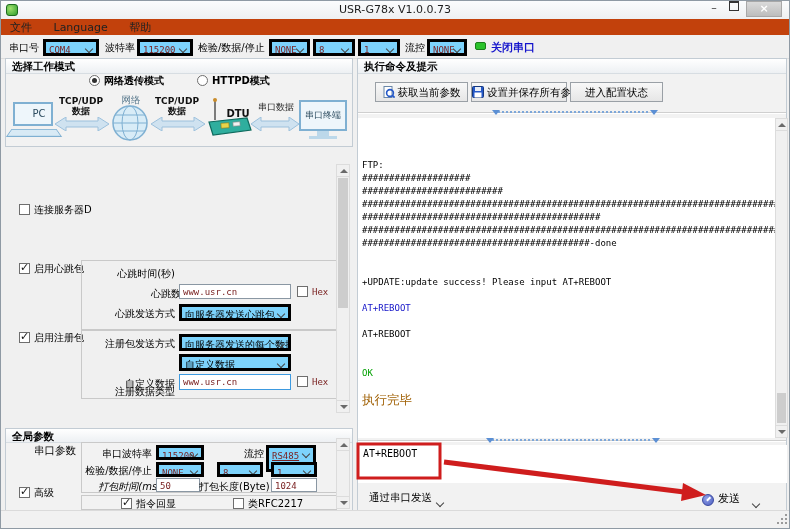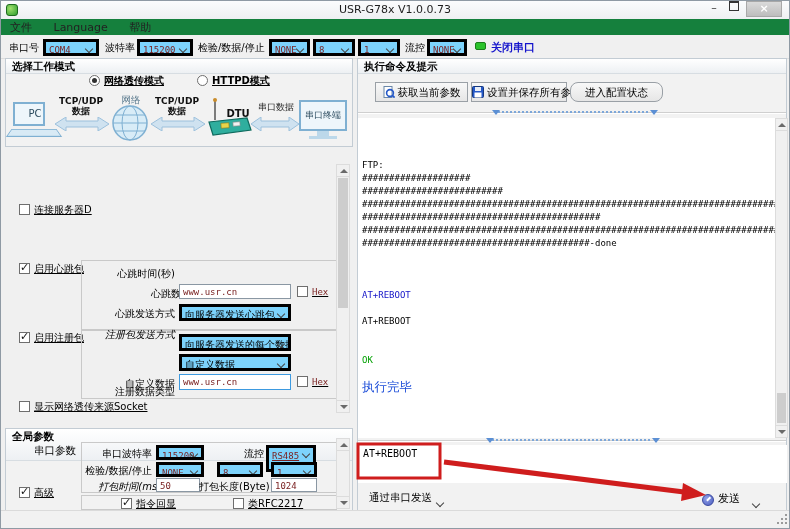--- a/index.html
+++ b/index.html
@@ -7,41 +7,41 @@
   .window{position:relative;width:790px;height:529px;background:#f0f0f0;border:1px solid #8f9aa4;box-sizing:border-box;overflow:hidden;}
   .abs{position:absolute;}
   
   .titlebar{position:absolute;left:0;top:0;right:0;height:18px;background:linear-gradient(#fbfcfd,#eef0f2);border-bottom:1px solid #e2e5e8;}
   .title-text{position:absolute;left:0;right:0;top:2px;text-align:center;font-size:11px;color:#1d1d1d;}
   .win-icon{position:absolute;left:5px;top:3px;width:12px;height:12px;border-radius:3px;background:radial-gradient(circle at 35% 35%,#9fe06a,#2f9e2f);border:1px solid #1d6b1d;box-sizing:border-box;}
   .cap-btn{position:absolute;top:0px;font-size:11px;color:#333;text-align:center;width:22px;height:16px;line-height:14px;}
   .btn-close{position:absolute;right:7px;top:0px;width:36px;height:16px;background:linear-gradient(#dadada,#bdbdbd);border:1px solid #a8a8a8;box-sizing:border-box;color:#fff;font-size:11px;line-height:13px;text-align:center;font-weight:bold;}
   .max-glyph{display:inline-block;width:8px;height:7px;border:1px solid #333;border-top-width:2px;}
   
-  .menubar{position:absolute;top:18px;left:0;right:0;height:16px;background:#15803d;font-size:11px;color:#222;}
+  .menubar{position:absolute;top:18px;left:0;right:0;height:16px;background:#c2410c;font-size:11px;color:#222;}
   .menu-item{display:inline-block;padding:1px 9px 0 9px;}
   .toolbar{position:absolute;top:34px;left:0;right:0;height:23px;border-bottom:1px solid #dddddd;}
   .tlabel{position:absolute;top:6px;font-size:10px;color:#000;white-space:nowrap;}
   .combo{position:absolute;height:17px;background:#7dd3fc;border:3px solid #000000;box-sizing:border-box;font-family:"DejaVu Sans Mono",monospace;font-size:9px;color:#7a2222;line-height:14px;padding:1px 12px 0 3px;overflow:hidden;white-space:nowrap;}
   .combo.cn{font-family:"DejaVu Sans",sans-serif;color:#000;font-size:10px;}
   .chev{position:absolute;right:4px;top:4px;width:5px;height:5px;border-right:1.4px solid #444;border-bottom:1.4px solid #444;transform:rotate(45deg);}
   .chev-i{display:inline-block;width:5px;height:5px;border-right:1.4px solid #444;border-bottom:1.4px solid #444;transform:rotate(45deg);vertical-align:2px;}
   .status-dot{position:absolute;top:7px;width:11px;height:8px;border-radius:2px;border:1px solid #1a7d1a;box-sizing:border-box;}
   .closeport{position:absolute;top:5px;font-size:11px;font-weight:bold;color:#1414cc;}
   
   .group{position:absolute;border:1px solid #c3ccd4;box-sizing:border-box;background:#f2f2f2;}
   .group-h{height:15px;background:linear-gradient(#ffffff,#edf0f3);border-bottom:1px solid #d7dde2;font-size:10.5px;font-weight:bold;color:#000;padding:1px 6px 0 6px;box-sizing:border-box;}
   .fbox{position:absolute;border:1px solid #c9c9c9;box-sizing:border-box;}
   .lbl{position:absolute;font-size:10px;color:#000;white-space:nowrap;}
   .lblr{text-align:right;}
   .inp{position:absolute;background:#fff;border:1px solid #8a97a3;box-sizing:border-box;font-family:"DejaVu Sans Mono",monospace;font-size:9px;color:#7a2222;padding:1px 3px 0 3px;line-height:12px;overflow:hidden;white-space:nowrap;}
   .inp.focus{border:1px solid #3d9ae0;}
   .mono-lab{font-family:"DejaVu Sans Mono",monospace;font-size:9px;color:#7a2222;}
   
-  .cbwrap{position:absolute;font-size:10px;color:#000;white-space:nowrap;text-decoration:underline;}
+  .cbwrap{position:absolute;font-size:10px;color:#000;white-space:nowrap;}
   .cb{display:inline-block;width:11px;height:11px;background:#fff;border:1px solid #6e6e6e;box-sizing:border-box;vertical-align:-2px;margin-right:4px;position:relative;}
   .cb.checked::after{content:"✓";position:absolute;left:0px;top:-3px;font-size:11px;font-weight:bold;color:#111;}
   .rd{display:inline-block;width:11px;height:11px;background:#fff;border:1px solid #6e6e6e;border-radius:50%;box-sizing:border-box;vertical-align:-2px;margin-right:4px;position:relative;}
   .rd.sel::after{content:"";position:absolute;left:2px;top:2px;width:5px;height:5px;border-radius:50%;background:#2f2f2f;}
   .bold{font-weight:bold;}
   
   .diag-screen{position:absolute;border:2px solid #7fb0d2;background:#eef6fb;box-sizing:border-box;text-align:center;color:#2a4a5e;}
   .diag-lab{position:absolute;font-size:9px;color:#111;text-align:center;line-height:10px;}
   .net-lab{position:absolute;font-size:9.5px;color:#5a7a8e;text-align:center;}
   
@@ -52,21 +52,21 @@
   .tri-down{position:absolute;left:3px;top:4px;width:0;height:0;border-left:4px solid transparent;border-right:4px solid transparent;border-top:4px solid #6a6a6a;}
   
   .btn{position:absolute;height:20px;background:linear-gradient(#f8f8f8,#e6e6e6);border:1px solid #9aa0a6;box-sizing:border-box;font-size:10.5px;color:#000;text-align:center;line-height:18px;white-space:nowrap;}
   .btn svg{vertical-align:-2px;margin-right:3px;}
   .splitter{position:absolute;height:6px;}
   .splitter .rail{position:absolute;left:0;right:0;top:2px;border-top:1px solid #cfcfcf;border-bottom:1px solid #ffffff;}
   .splitter .dots{position:absolute;top:1px;height:3px;border-top:2px dotted #7da7d9;}
   .splitter .hmark{position:absolute;top:0;width:0;height:0;border-left:4px solid transparent;border-right:4px solid transparent;border-top:5px solid #5b8fd4;}
   .log{position:absolute;background:#fff;font-family:"DejaVu Sans Mono",monospace;font-size:9px;line-height:13px;color:#000;overflow:hidden;padding:2px 0 0 4px;box-sizing:border-box;}
   .logline{white-space:pre;}
-  .log-done{font-family:"DejaVu Sans",sans-serif;font-size:12.5px;color:#1d4ed8;margin-top:13px;}
+  .log-done{font-family:"DejaVu Sans",sans-serif;font-size:12.5px;color:#a16207;margin-top:13px;}
   .sendbox{position:absolute;background:#fff;font-family:"DejaVu Sans Mono",monospace;font-size:10px;color:#000;padding:3px 0 0 5px;box-sizing:border-box;}
   .statusbar{position:absolute;left:0;bottom:0;width:790px;height:18px;background:#f1f1f1;border-top:1px solid #dadada;box-sizing:border-box;}
   .grip{position:absolute;right:4px;bottom:4px;width:2px;height:2px;background:#9a9a9a;box-shadow:0 -4px #9a9a9a,0 -8px #9a9a9a,-4px 0 #9a9a9a,-8px 0 #9a9a9a,-4px -4px #9a9a9a;}
   .annot{position:absolute;left:0;top:0;pointer-events:none;z-index:60;}
   .send-icon{display:inline-block;width:12px;height:12px;border-radius:50%;background:radial-gradient(circle at 35% 35%,#8f9fe8,#4d5fc0);border:1px solid #3a49a0;box-sizing:border-box;position:relative;}
   .send-icon::after{content:"";position:absolute;left:3px;top:3px;width:5px;height:1.6px;background:#fff;transform:rotate(-45deg);}
 </style>
 <style>.c-k{color:#000}.c-b{color:#1414c8}.c-g{color:#00a000}</style></head>
 <body>
 
@@ -100,21 +100,21 @@
     <span class="status-dot" style="left: 474px; background: rgb(43, 194, 43);"></span>
     <span class="closeport" style="left:490px;">关闭串口</span>
   </div>
 
   <div class="group" style="left:4px;top:57px;width:348px;height:89px;">
     <div class="group-h">选择工作模式</div>
   </div>
   <span class="cbwrap bold" style="left:88px;top:73px;"><span class="rd sel"></span><span>网络透传模式</span></span>
   <span class="cbwrap bold" style="left:196px;top:73px;"><span class="rd"></span><span>HTTPD模式</span></span>
 
-  <div class="diag-screen" style="left:12px;top:101px;width:32px;height:24px;font-size:10px;line-height:20px;padding-left:12px;"><span>PC</span></div>
+  <div class="diag-screen" style="left:12px;top:101px;width:40px;height:24px;font-size:10px;line-height:20px;padding-left:12px;"><span>PC</span></div>
   <div class="abs" style="left:8px;top:127px;width:50px;height:9px;background:#d8eaf5;border:1px solid #7fb0d2;box-sizing:border-box;transform:perspective(20px) rotateX(30deg);"></div>
   <div class="diag-lab bold" style="left:52px;top:95px;width:56px;"><span>TCP/UDP</span><br><span>数据</span></div>
   <svg class="abs" style="left:54px;top:116px;" width="54" height="14">
       <polygon points="0,7 11,0 11,4 43,4 43,0 54,7 43,14 43,10 11,10 11,14" fill="#cfe2f0" stroke="#9cc0dc" stroke-width="1"></polygon>
     </svg>
   <div class="net-lab" style="left:112px;top:93px;width:36px;">网络</div>
   <svg class="abs" style="left:111px;top:104px;" width="37" height="37">
     <circle cx="18" cy="18" r="17" fill="#d8ecf7" stroke="#7fb0d2" stroke-width="1.5"></circle>
     <ellipse cx="18" cy="18" rx="8" ry="17" fill="none" stroke="#7fb0d2" stroke-width="1"></ellipse>
     <line x1="1" y1="18" x2="35" y2="18" stroke="#7fb0d2" stroke-width="1"></line>
@@ -147,41 +147,40 @@
   <div class="fbox" style="left:80px;top:259px;width:256px;height:70px;"></div>
   <span class="lbl lblr" style="left:60px;top:266px;width:114px;">心跳时间(秒)</span>
   <span class="lbl lblr" style="left:76px;top:286px;width:114px;">心跳数据</span>
   <div class="inp" style="left:178px;top:283px;width:112px;height:15px;">www.usr.cn</div>
   <span class="cbwrap" style="left:296px;top:285px;"><span class="cb"></span><span class="mono-lab">Hex</span></span>
   <span class="lbl lblr" style="left:60px;top:306px;width:114px;">心跳发送方式</span>
   <div class="combo cn" style="left:178px;top:303px;width:112px;"><span>向服务器发送心跳包</span><span class="chev"></span></div>
 
   <span class="cbwrap" style="left:18px;top:330px;"><span class="cb checked"></span><span>启用注册包</span></span>
   <div class="fbox" style="left:80px;top:329px;width:256px;height:69px;"></div>
-  <span class="lbl lblr" style="left:60px;top:327px;width:114px;font-style:italic;">注册包发送方式</span>
+  <span class="lbl lblr" style="left:60px;top:336px;width:114px;">注册包发送方式</span>
   <div class="combo cn" style="left:178px;top:333px;width:112px;"><span>向服务器发送的每个数据包</span><span class="chev"></span></div>
   <span class="lbl lblr" style="left:60px;top:356px;width:114px;margin-top:28px;">注册数据类型</span>
   <div class="combo cn" style="left:178px;top:353px;width:112px;"><span>自定义数据</span><span class="chev"></span></div>
   <span class="lbl lblr" style="left:60px;top:376px;width:114px;">自定义数据</span>
   <div class="inp focus" style="left:178px;top:373px;width:112px;height:16px;">www.usr.cn</div>
   <span class="cbwrap" style="left:296px;top:375px;"><span class="cb"></span><span class="mono-lab">Hex</span></span>
 
-  <span class="cbwrap" style="left:18px;top:399px;"><span class="cb"></span><span>显示网络透传来源Socket</span></span>
 
   <div class="sb-track" style="left:335px;top:163px;width:14px;height:249px;"></div>
   <div class="sb-btn" style="left:335px;top:163px;">
       <span class="tri-up"></span>
     </div>
   <div class="sb-thumb" style="left:337px;top:177px;width:10px;height:130px;"></div>
   <div class="sb-btn" style="left:335px;top:399px;">
       <span class="tri-down"></span>
     </div>
 
   <div class="group" style="left:4px;top:427px;width:348px;height:83px;">
-    <div class="group-h" style="height:32px;">全局参数</div>
+    <div class="group-h" style="height:14px;">全局参数</div>
   </div>
   <span class="lbl" style="left:33px;top:443px;font-size:10.5px;">串口参数</span>
   <div class="fbox" style="left:80px;top:441px;width:256px;height:51px;"></div>
   <span class="lbl lblr" style="left:60px;top:446px;width:91px;">串口波特率</span>
   <div class="combo" style="left:155px;top:444px;width:48px;height:15px;"><span>115200</span><span class="chev" style="top:3px;"></span></div>
   <span class="lbl" style="left:243px;top:446px;">流控</span>
   <div class="combo" style="left:265px;top:444px;width:50px;height:27px;text-decoration:underline;"><span>RS485</span><span class="chev" style="top:3px;"></span></div>
   <span class="lbl lblr" style="left:60px;top:463px;width:91px;">检验/数据/停止</span>
   <div class="combo" style="left:155px;top:461px;width:48px;height:15px;"><span>NONE</span><span class="chev" style="top:3px;"></span></div>
   <div class="combo" style="left:216px;top:461px;width:46px;height:15px;"><span>8</span><span class="chev" style="top:3px;"></span></div>
@@ -209,21 +208,21 @@
   <div class="btn" style="left:374px;top:81px;width:93px;"><svg width="12" height="12" viewBox="0 0 12 12">
         <rect x="1" y="0.5" width="8" height="11" fill="#fff" stroke="#6a87a8" stroke-width="1"></rect>
         <circle cx="7" cy="7" r="3.4" fill="none" stroke="#2458c8" stroke-width="1.6"></circle>
         <line x1="9.4" y1="9.4" x2="11.6" y2="11.6" stroke="#2458c8" stroke-width="1.8"></line>
       </svg><span>获取当前参数</span></div>
   <div class="btn" style="left:470px;top:81px;width:96px;"><svg width="12" height="12" viewBox="0 0 12 12">
         <rect x="0.5" y="0.5" width="11" height="11" rx="1" fill="#2458c8" stroke="#16387e"></rect>
         <rect x="3" y="1" width="6" height="4" fill="#e8eef8"></rect>
         <rect x="2.5" y="6.5" width="7" height="5" fill="#fff"></rect>
       </svg><span>设置并保存所有参数</span></div>
-  <div class="btn" style="left:569px;top:81px;width:93px;border-radius:8px;"><span>进入配置状态</span></div>
+  <div class="btn" style="left:569px;top:81px;width:93px;"><span>进入配置状态</span></div>
 
   <div class="splitter" style="left:357px;top:109px;width:428px;">
     <span class="rail"></span>
     <span class="dots" style="left:140px;width:150px;"></span>
     <span class="hmark" style="left:134px;"></span>
     <span class="hmark" style="left:292px;"></span>
   </div>
 
   <div class="log" style="left:357px;top:117px;width:417px;height:320px;">
     <div class="logline c-k"> </div>
@@ -231,20 +230,21 @@
       <div class="logline c-k"> </div>
       <div class="logline c-k">FTP:</div>
       <div class="logline c-k">####################</div>
       <div class="logline c-k">##########################</div>
       <div class="logline c-k">################################################################################</div>
       <div class="logline c-k">############################################</div>
       <div class="logline c-k">################################################################################</div>
       <div class="logline c-k">##########################################-done</div>
       <div class="logline c-k"> </div>
       <div class="logline c-k"> </div>
+      <div class="logline c-k">+UPDATE:update success! Please input AT+REBOOT</div>
       <div class="logline c-k"> </div>
       <div class="logline c-b">AT+REBOOT</div>
       <div class="logline c-k"> </div>
       <div class="logline c-k">AT+REBOOT</div>
       <div class="logline c-k"> </div>
       <div class="logline c-k"> </div>
       <div class="logline c-g">OK</div>
       <div class="log-done">执行完毕</div>
   </div>
 

